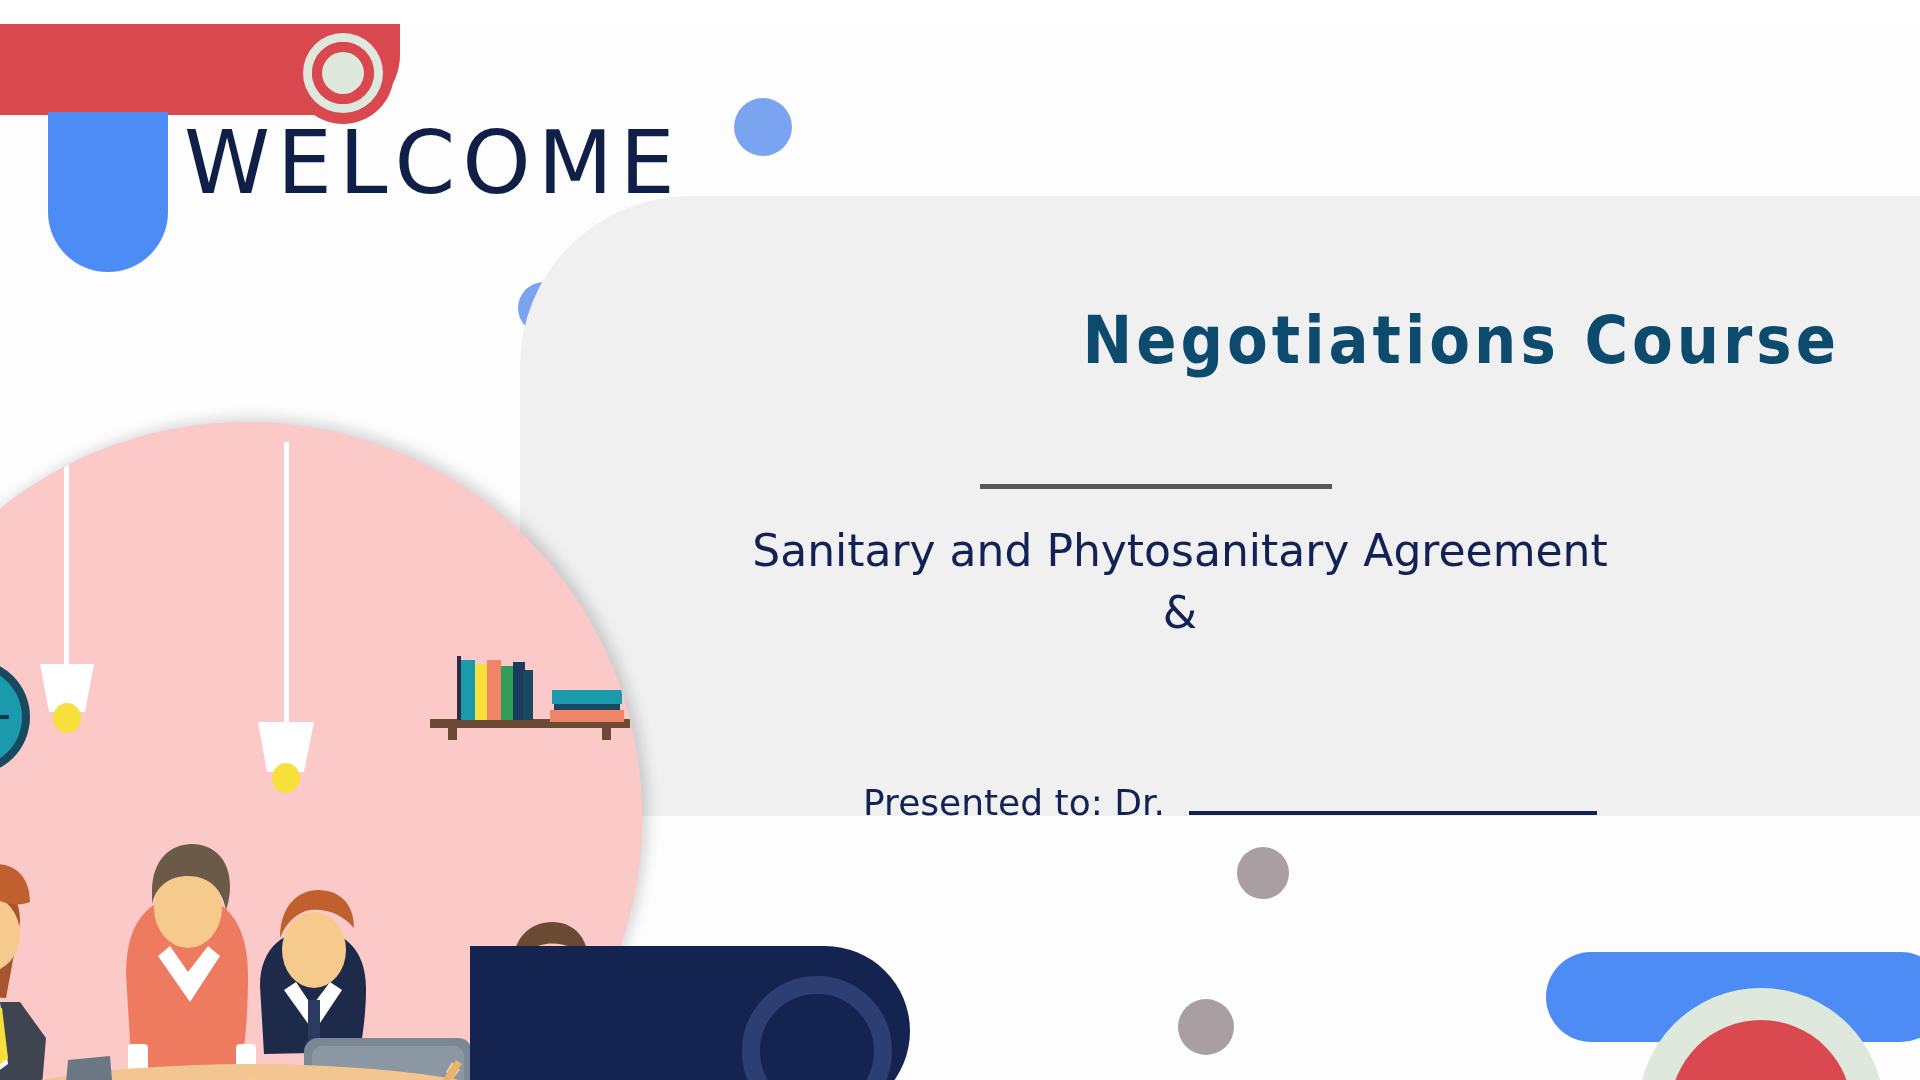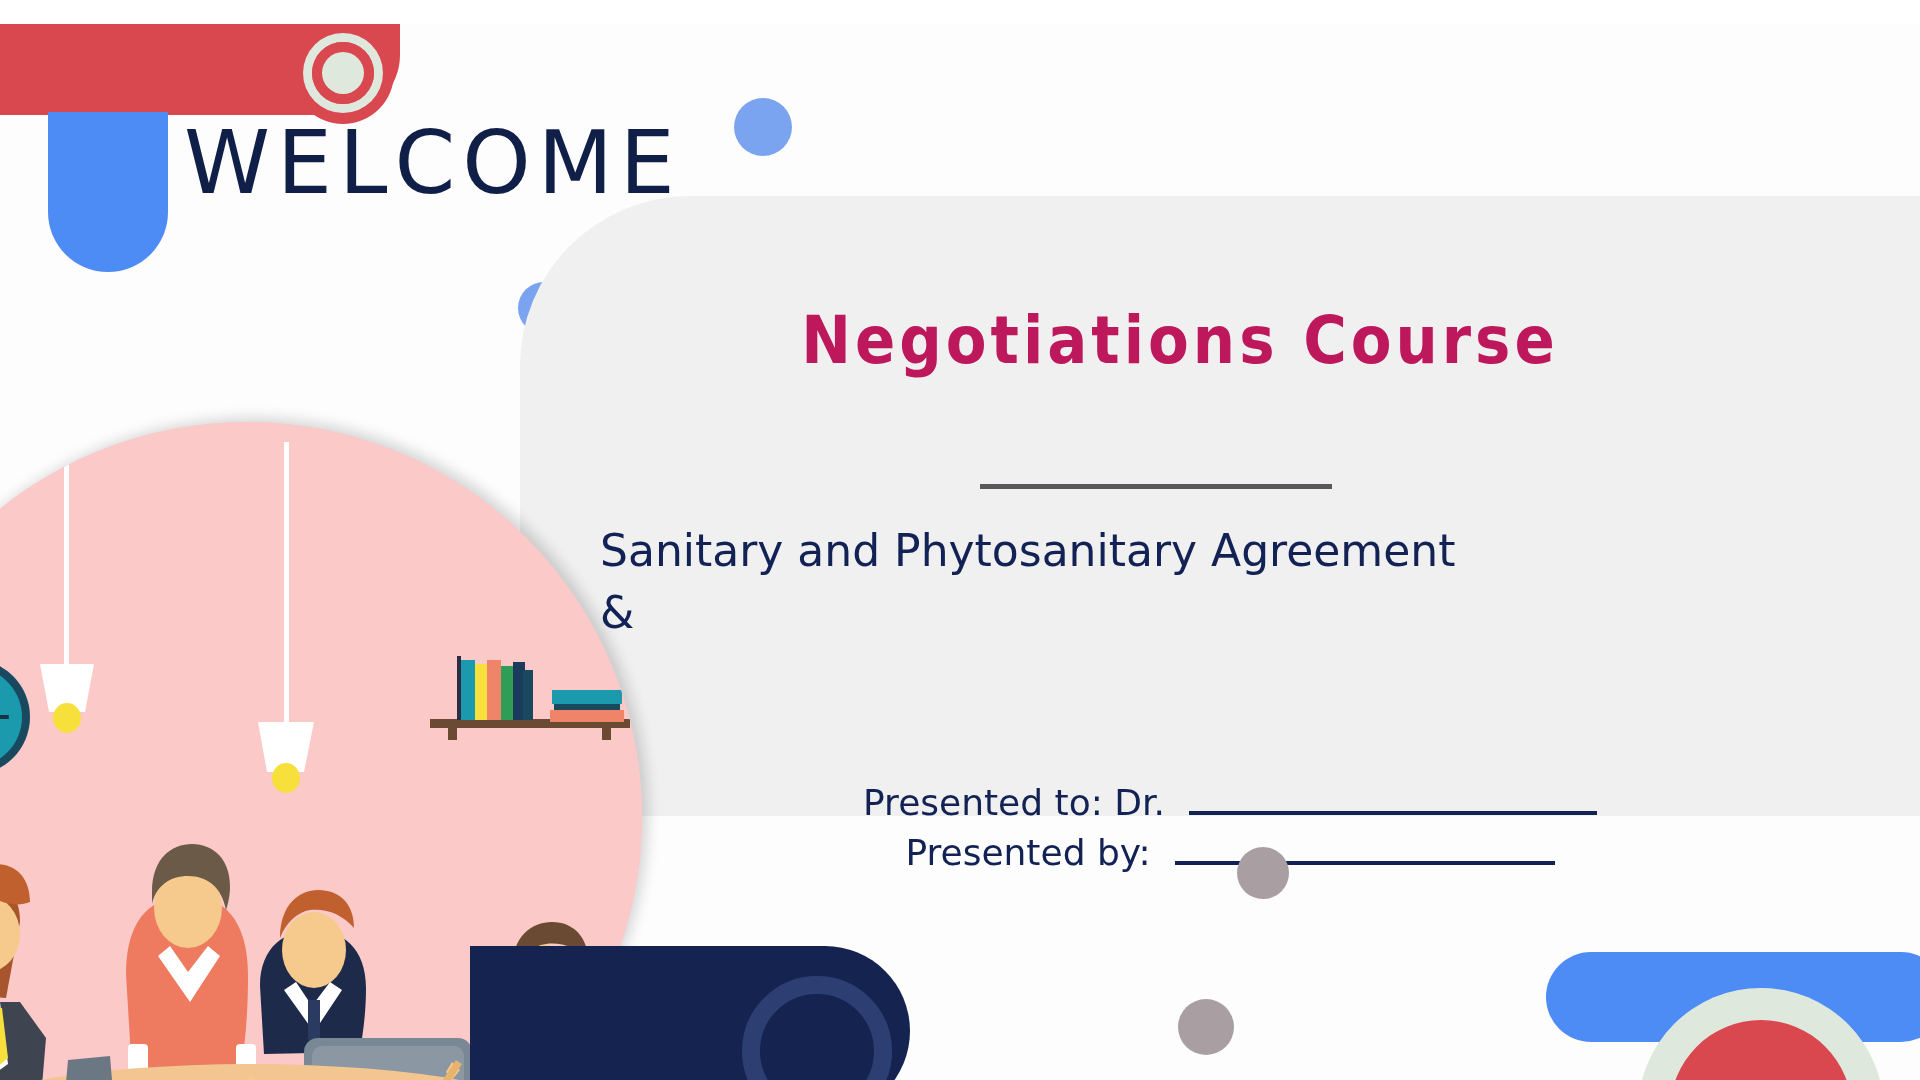--- a/index.html
+++ b/index.html
@@ -58,29 +58,29 @@
 
   
   .welcome { position:absolute; left:184px; top:96px; color:#101f47;
     font-size:87px; font-weight:400; letter-spacing:7px; line-height:1;
     font-family:"DejaVu Sans", sans-serif; white-space:nowrap; }
 
   
   .content { position:absolute; left:520px; top:172px; width:1460px; height:700px;
     z-index:11; }
 
-  .main-title { position:absolute; left:0; top:110px; width:1320px; text-align:center;
-    color:#be185d; font-size:66px; font-weight:700; letter-spacing:4px;
+  .main-title { position:absolute; left:0; top:110px; width:1320px; text-align:right;
+    color:#0c4a6e; font-size:66px; font-weight:700; letter-spacing:4px;
     font-family:"DejaVu Sans Condensed","DejaVu Sans", sans-serif; line-height:1.05;
     white-space:nowrap; }
 
   .divider { position:absolute; left:460px; top:288px; width:352px; height:5px;
     background:#58585a; }
 
-  .subtitle { position:absolute; left:80px; top:324px; width:1160px; text-align:left;
+  .subtitle { position:absolute; left:80px; top:324px; width:1160px; text-align:center;
     color:#122254; font-size:44px; font-weight:400; line-height:1.42;
     font-family:"DejaVu Sans", sans-serif; }
   .sub-line { display:block; white-space:nowrap; }
   .sub-amp { display:block; }
 
   .presented { position:absolute; left:180px; top:582px; width:1060px;
     color:#122254; font-size:36px; line-height:1.38;
     font-family:"DejaVu Sans", sans-serif; }
   .pres-row { display:flex; align-items:baseline; justify-content:center; gap:24px; }
   .pres-label { white-space:nowrap; }
@@ -262,22 +262,18 @@
     <div class="subtitle">
       <span class="sub-line">Sanitary and Phytosanitary Agreement</span>
       <span class="sub-amp">&amp;</span>
     </div>
 
     <div class="presented">
       <div class="pres-row">
         <span class="pres-label">Presented to: Dr.</span>
         <span class="pres-blank"></span>
       </div>
-      <div class="pres-row">
-        <span class="pres-label">Presented by:</span>
-        <span class="pres-blank wide"></span>
-      </div>
     </div>
   </div>
 
   <div class="dot dot-gray-line"></div>
 
 </div>
 
 </body></html>

